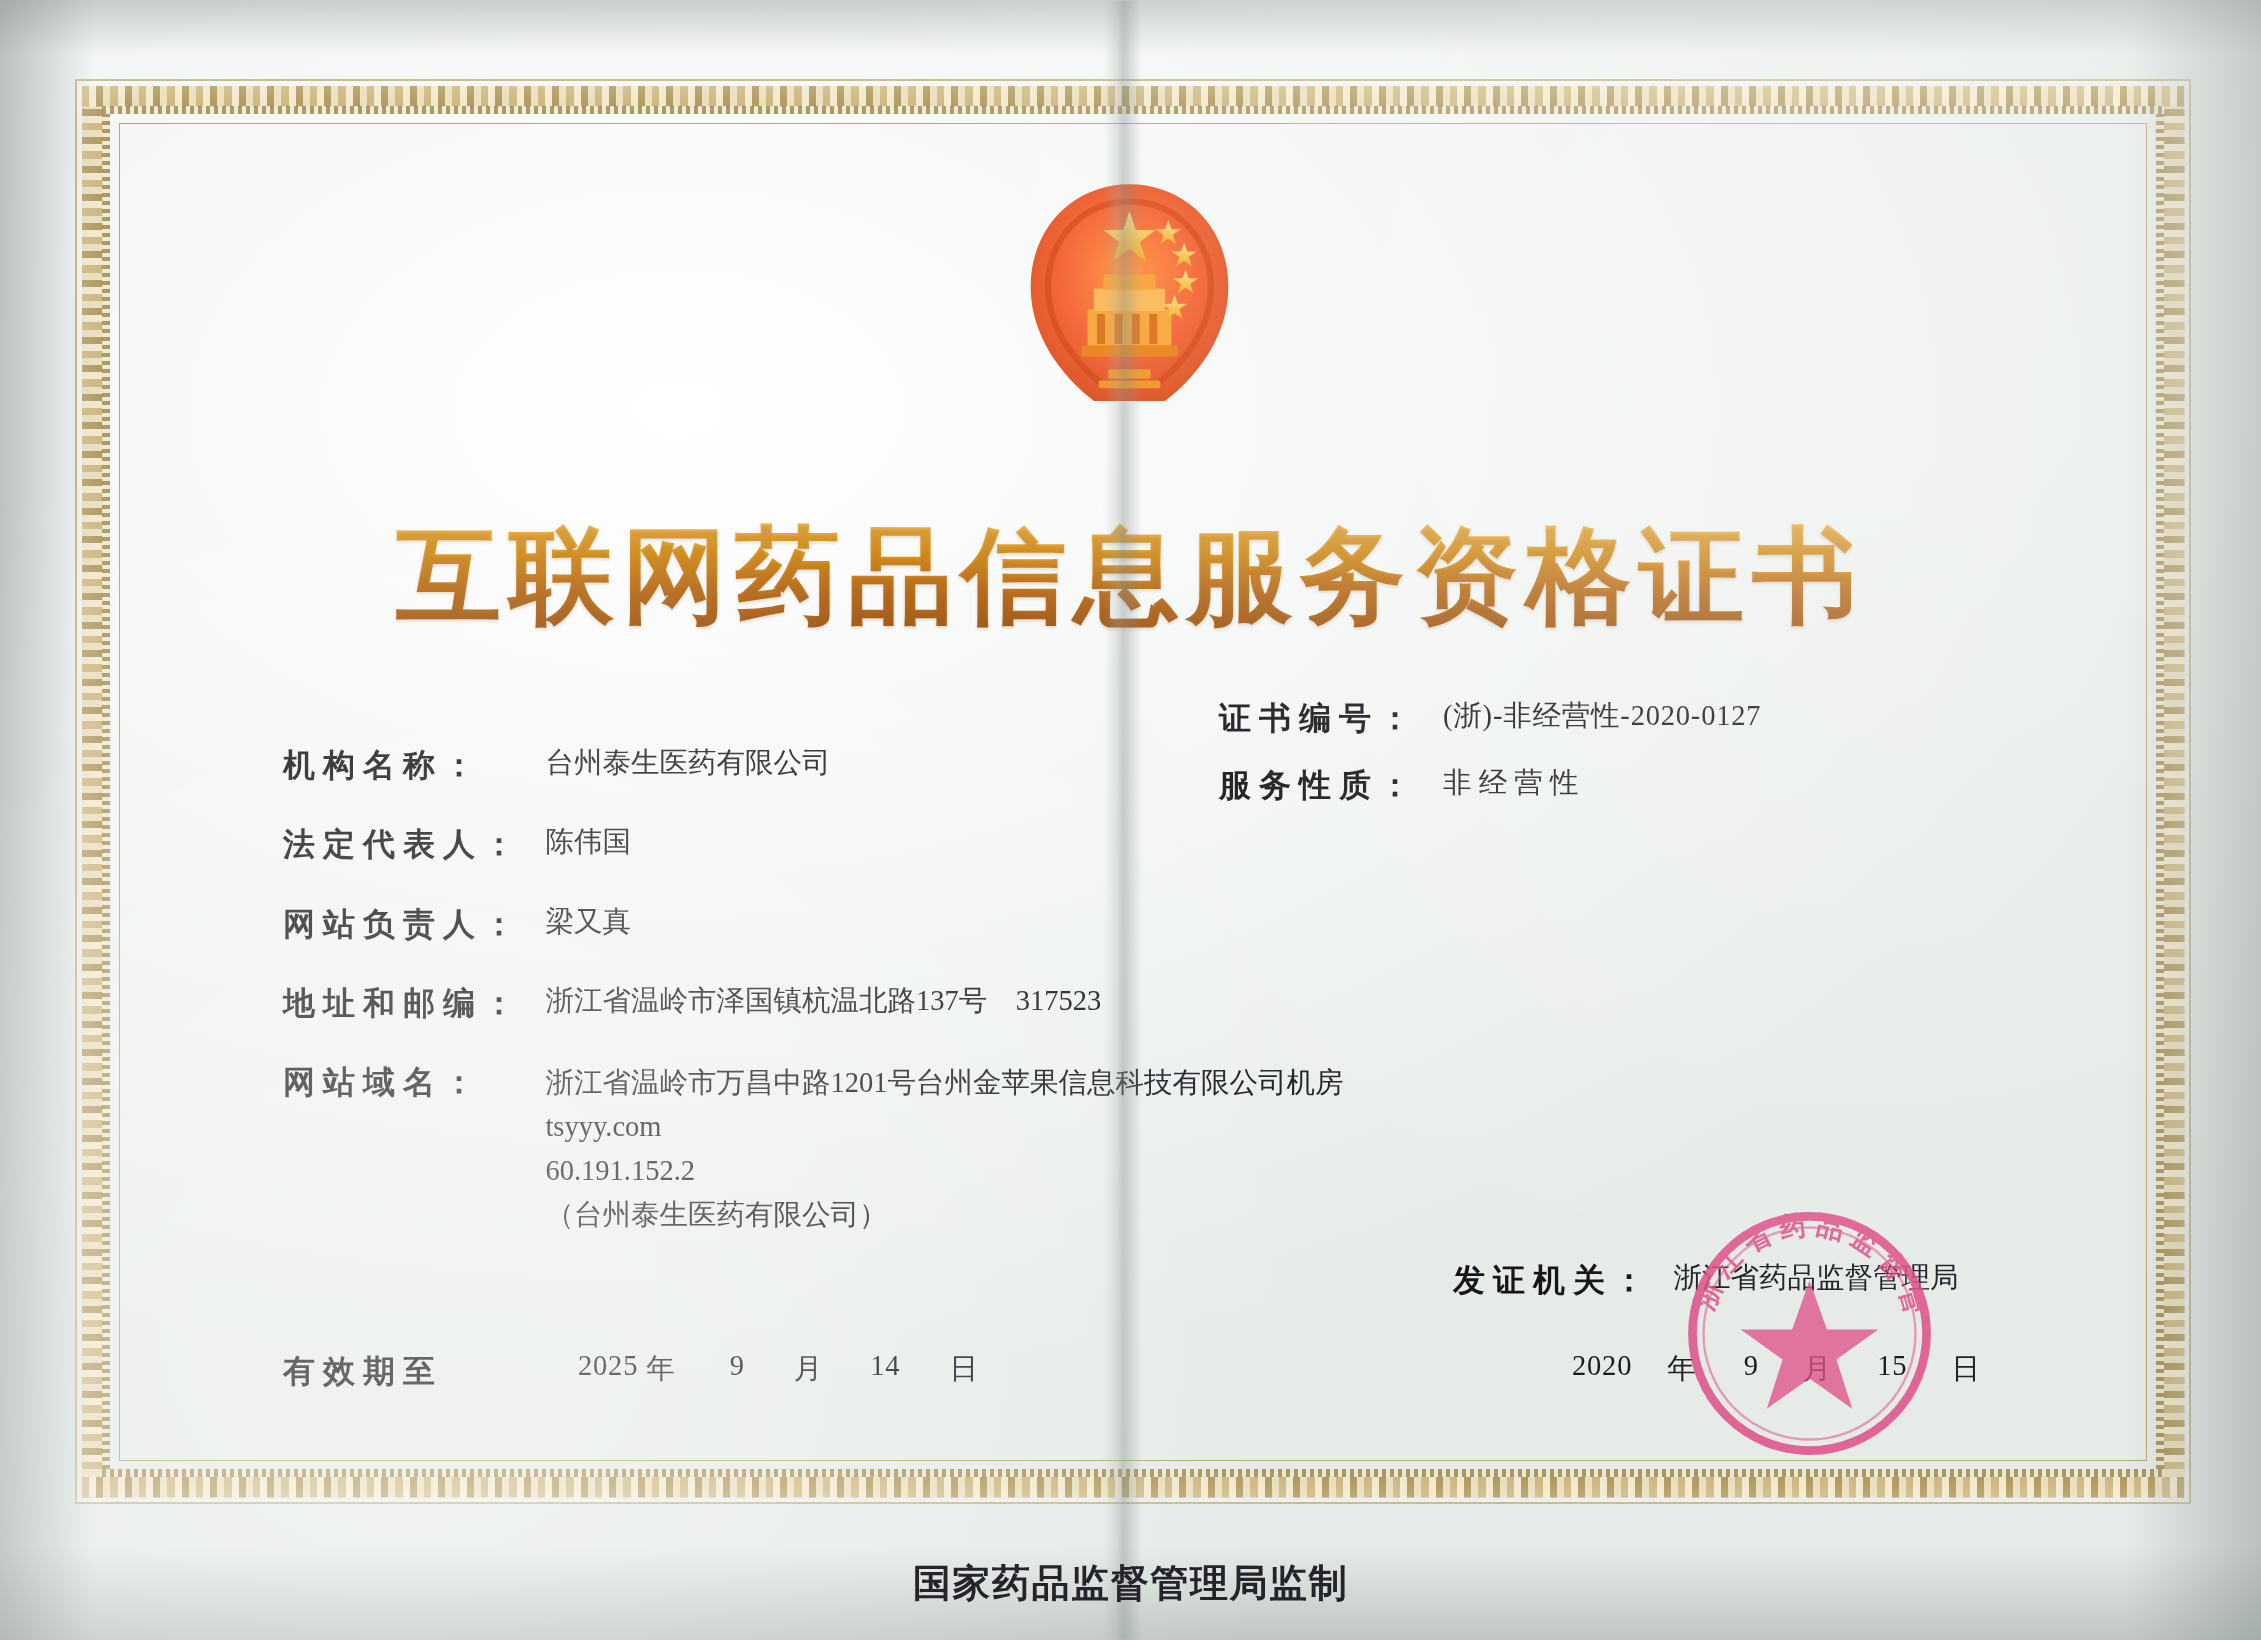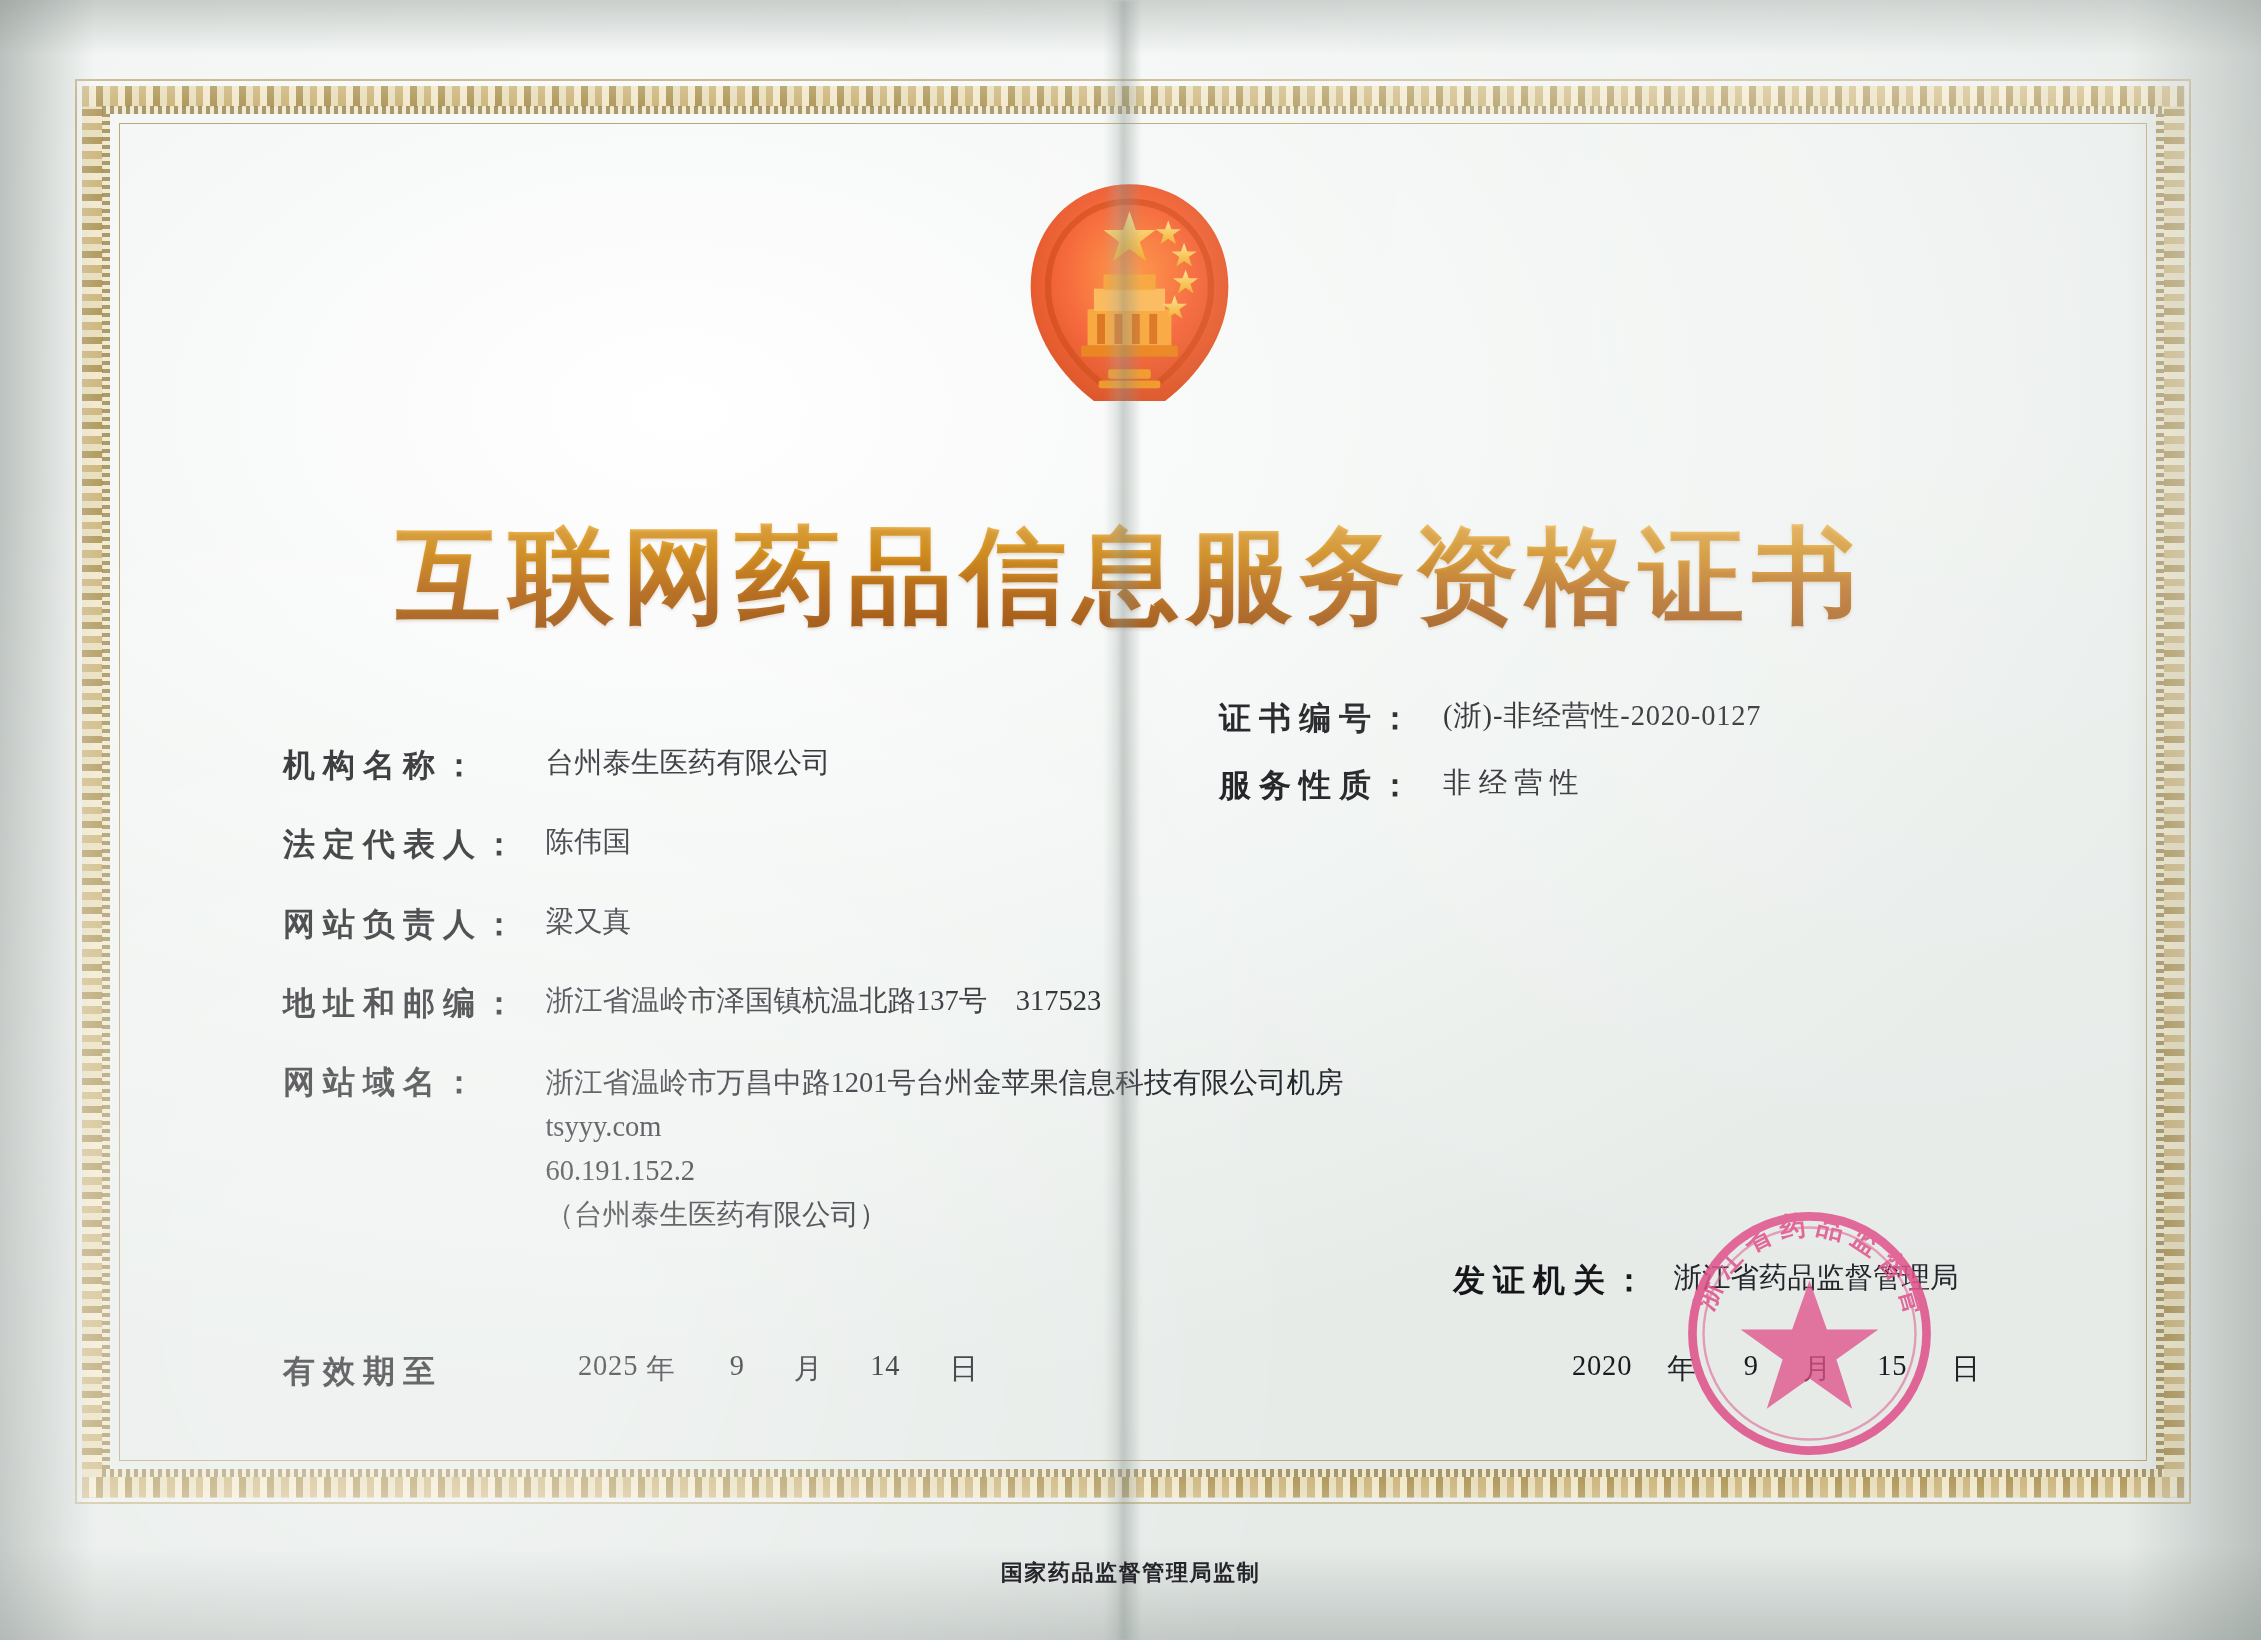--- a/index.html
+++ b/index.html
@@ -112,21 +112,21 @@
   }
   .row{position:absolute;display:flex;align-items:flex-start;}
 
   .num-val{font-family:"Liberation Serif","DejaVu Serif",serif;font-size:28.5px;letter-spacing:0.8px;}
 
   
   .seal{position:absolute;left:1679px;top:1203px;width:261px;height:261px;}
 
   .footer{
     position:absolute;left:0;top:1558px;width:2261px;text-align:center;
-    font-size:22px;font-weight:bold;color:#24242a;letter-spacing:1.6px;
+    font-size:38px;font-weight:bold;color:#24242a;letter-spacing:1.6px;
     font-family:Liberation Sans, sans-serif;
   }
 
   .dust{
     position:absolute;inset:0;pointer-events:none;
     background:
       radial-gradient(circle at 18% 80%, rgba(255,255,255,.35) 0 9%, rgba(255,255,255,0) 40%),
       radial-gradient(circle at 82% 18%, rgba(255,255,255,.25) 0 8%, rgba(255,255,255,0) 45%);
     mix-blend-mode:screen;
   }

